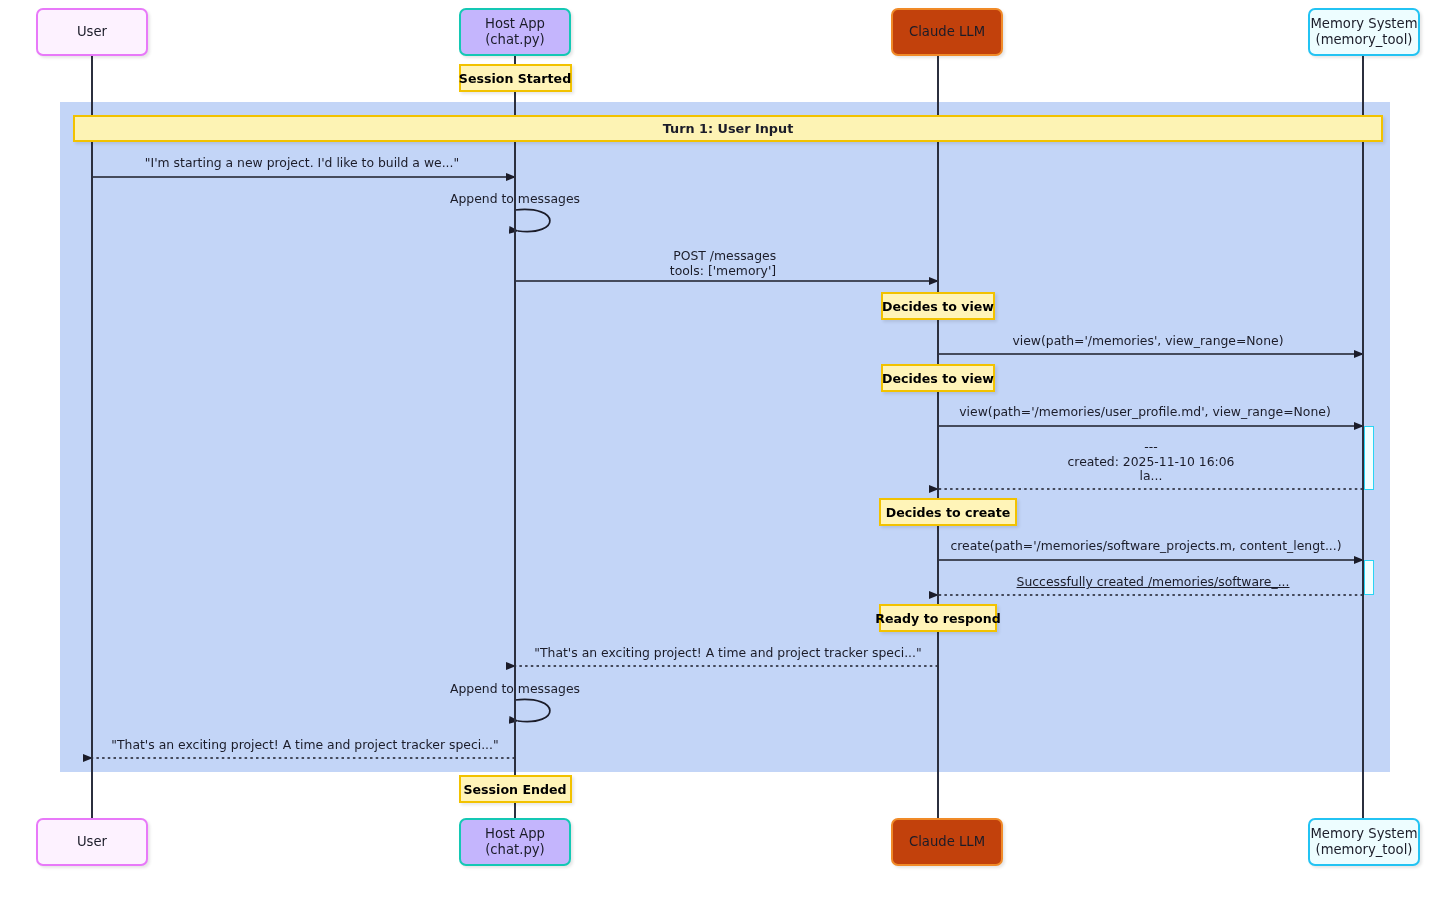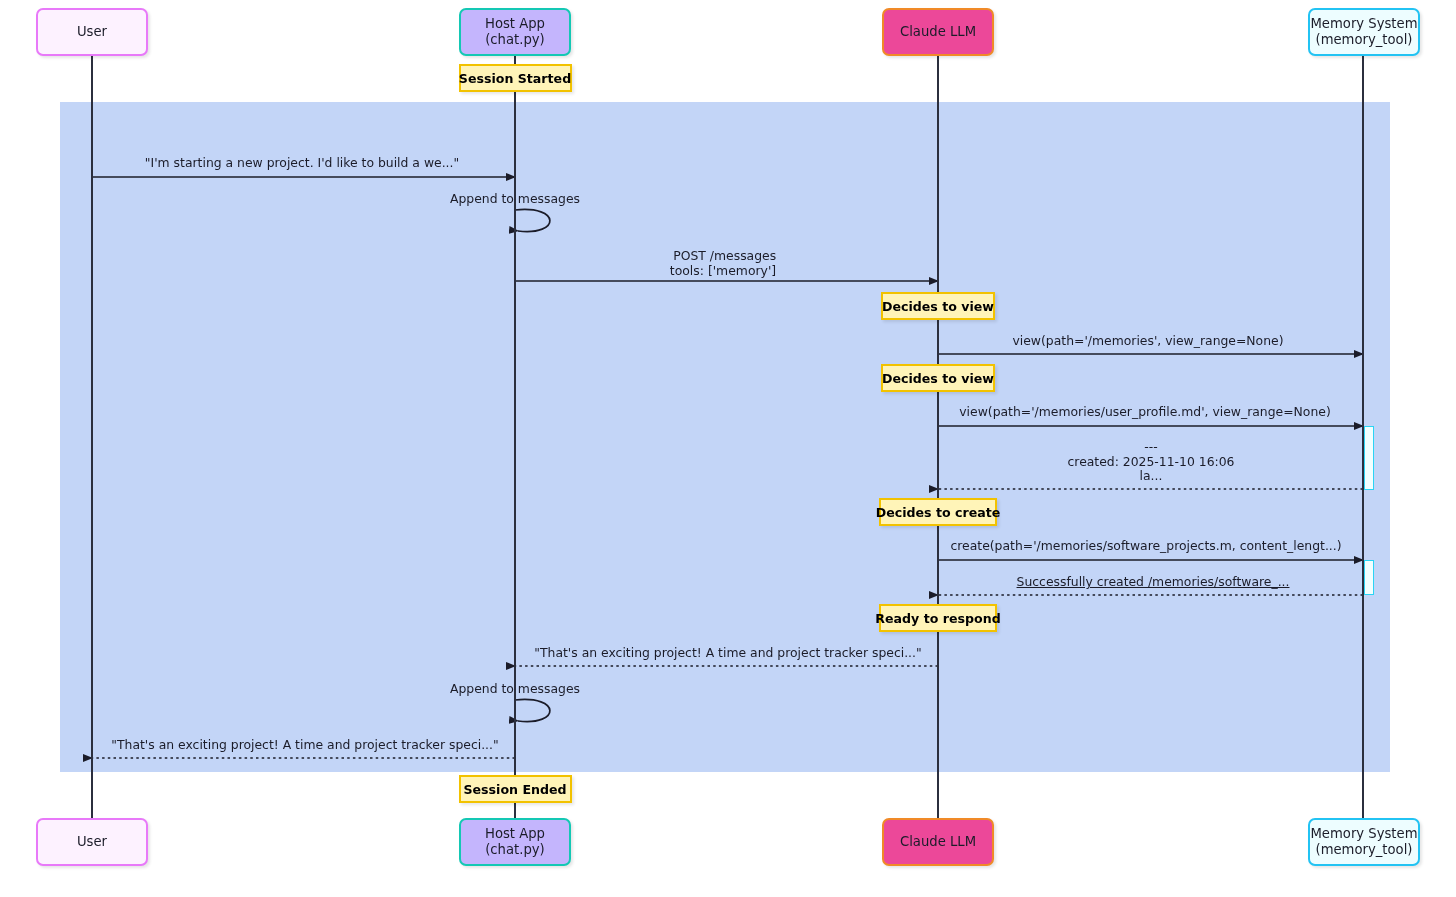--- a/index.html
+++ b/index.html
@@ -40,21 +40,21 @@
     font-size: 13.2px;
     color: #1b1c29;
     border-width: 2px;
     border-style: solid;
     box-shadow: 2px 2px 3px rgba(0,0,0,0.10);
     white-space: pre;
     z-index: 6;
   }
   .actor-user      { background: #fdf2ff; border-color: #e879f9; }
   .actor-host      { background: #c4b5fd; border-color: #14c8b4; }
-  .actor-llm       { background: #ec4899; border-color: #f08a28; }
+  .actor-llm       { background: #c2410c; border-color: #f08a28; margin-left: 9px; }
   .actor-memory    { background: #edfdff; border-color: #22c3f3; }
 
   
   .lifeline {
     position: absolute;
     width: 2.2px;
     background: #2b2f3e;
     z-index: 1;
   }
 
@@ -154,26 +154,27 @@
         <path d="M515,700 C561,695 561,726 518,721" fill="none" stroke="#1b1c29" stroke-width="1.7" marker-end="url(#arrow-solid-rev)"></path>
         <line x1="515" y1="758" x2="92" y2="758" stroke="#1b1c29" stroke-width="1.7" stroke-dasharray="2.5,3.2" marker-end="url(#arrow-solid-rev)"></line>
       </g>
   </svg>
 
   <div id="activations">
       <div class="activation" style="left: 1364px; top: 426px; width: 10px; height: 64px;"></div>
       <div class="activation" style="left: 1364px; top: 560px; width: 10px; height: 35px;"></div>
     </div>
 
+  <div class="banner" id="turn-banner" style="left: 73px; top: 115px; width: 1310px; height: 27px;">Turn 1: User Input</div>
 
   <div id="notes">
       <div class="note" style="left: 458.5px; top: 64px; width: 113px; height: 28px;">Session Started</div>
       <div class="note" style="left: 881px; top: 292px; width: 114px; height: 28px;">Decides to view</div>
       <div class="note" style="left: 881px; top: 364px; width: 114px; height: 28px;">Decides to view</div>
-      <div class="note" style="left: 879px; top: 498px; width: 118px; height: 28px;">Decides to create</div>
+      <div class="note" style="left: 879px; top: 498px; width: 138px; height: 28px;">Decides to create</div>
       <div class="note" style="left: 879px; top: 604px; width: 118px; height: 28px;">Ready to respond</div>
       <div class="note" style="left: 458.5px; top: 775px; width: 113px; height: 28px;">Session Ended</div>
     </div>
 
   <div id="actors">
       <div class="actor-box actor-user" style="left: 36px; top: 8px; width: 112px; height: 48px;">User</div>
       <div class="actor-box actor-user" style="left: 36px; top: 818px; width: 112px; height: 48px;">User</div>
       <div class="actor-box actor-host" style="left: 459px; top: 8px; width: 112px; height: 48px;">Host App
 (chat.py)</div>
       <div class="actor-box actor-host" style="left: 459px; top: 818px; width: 112px; height: 48px;">Host App

